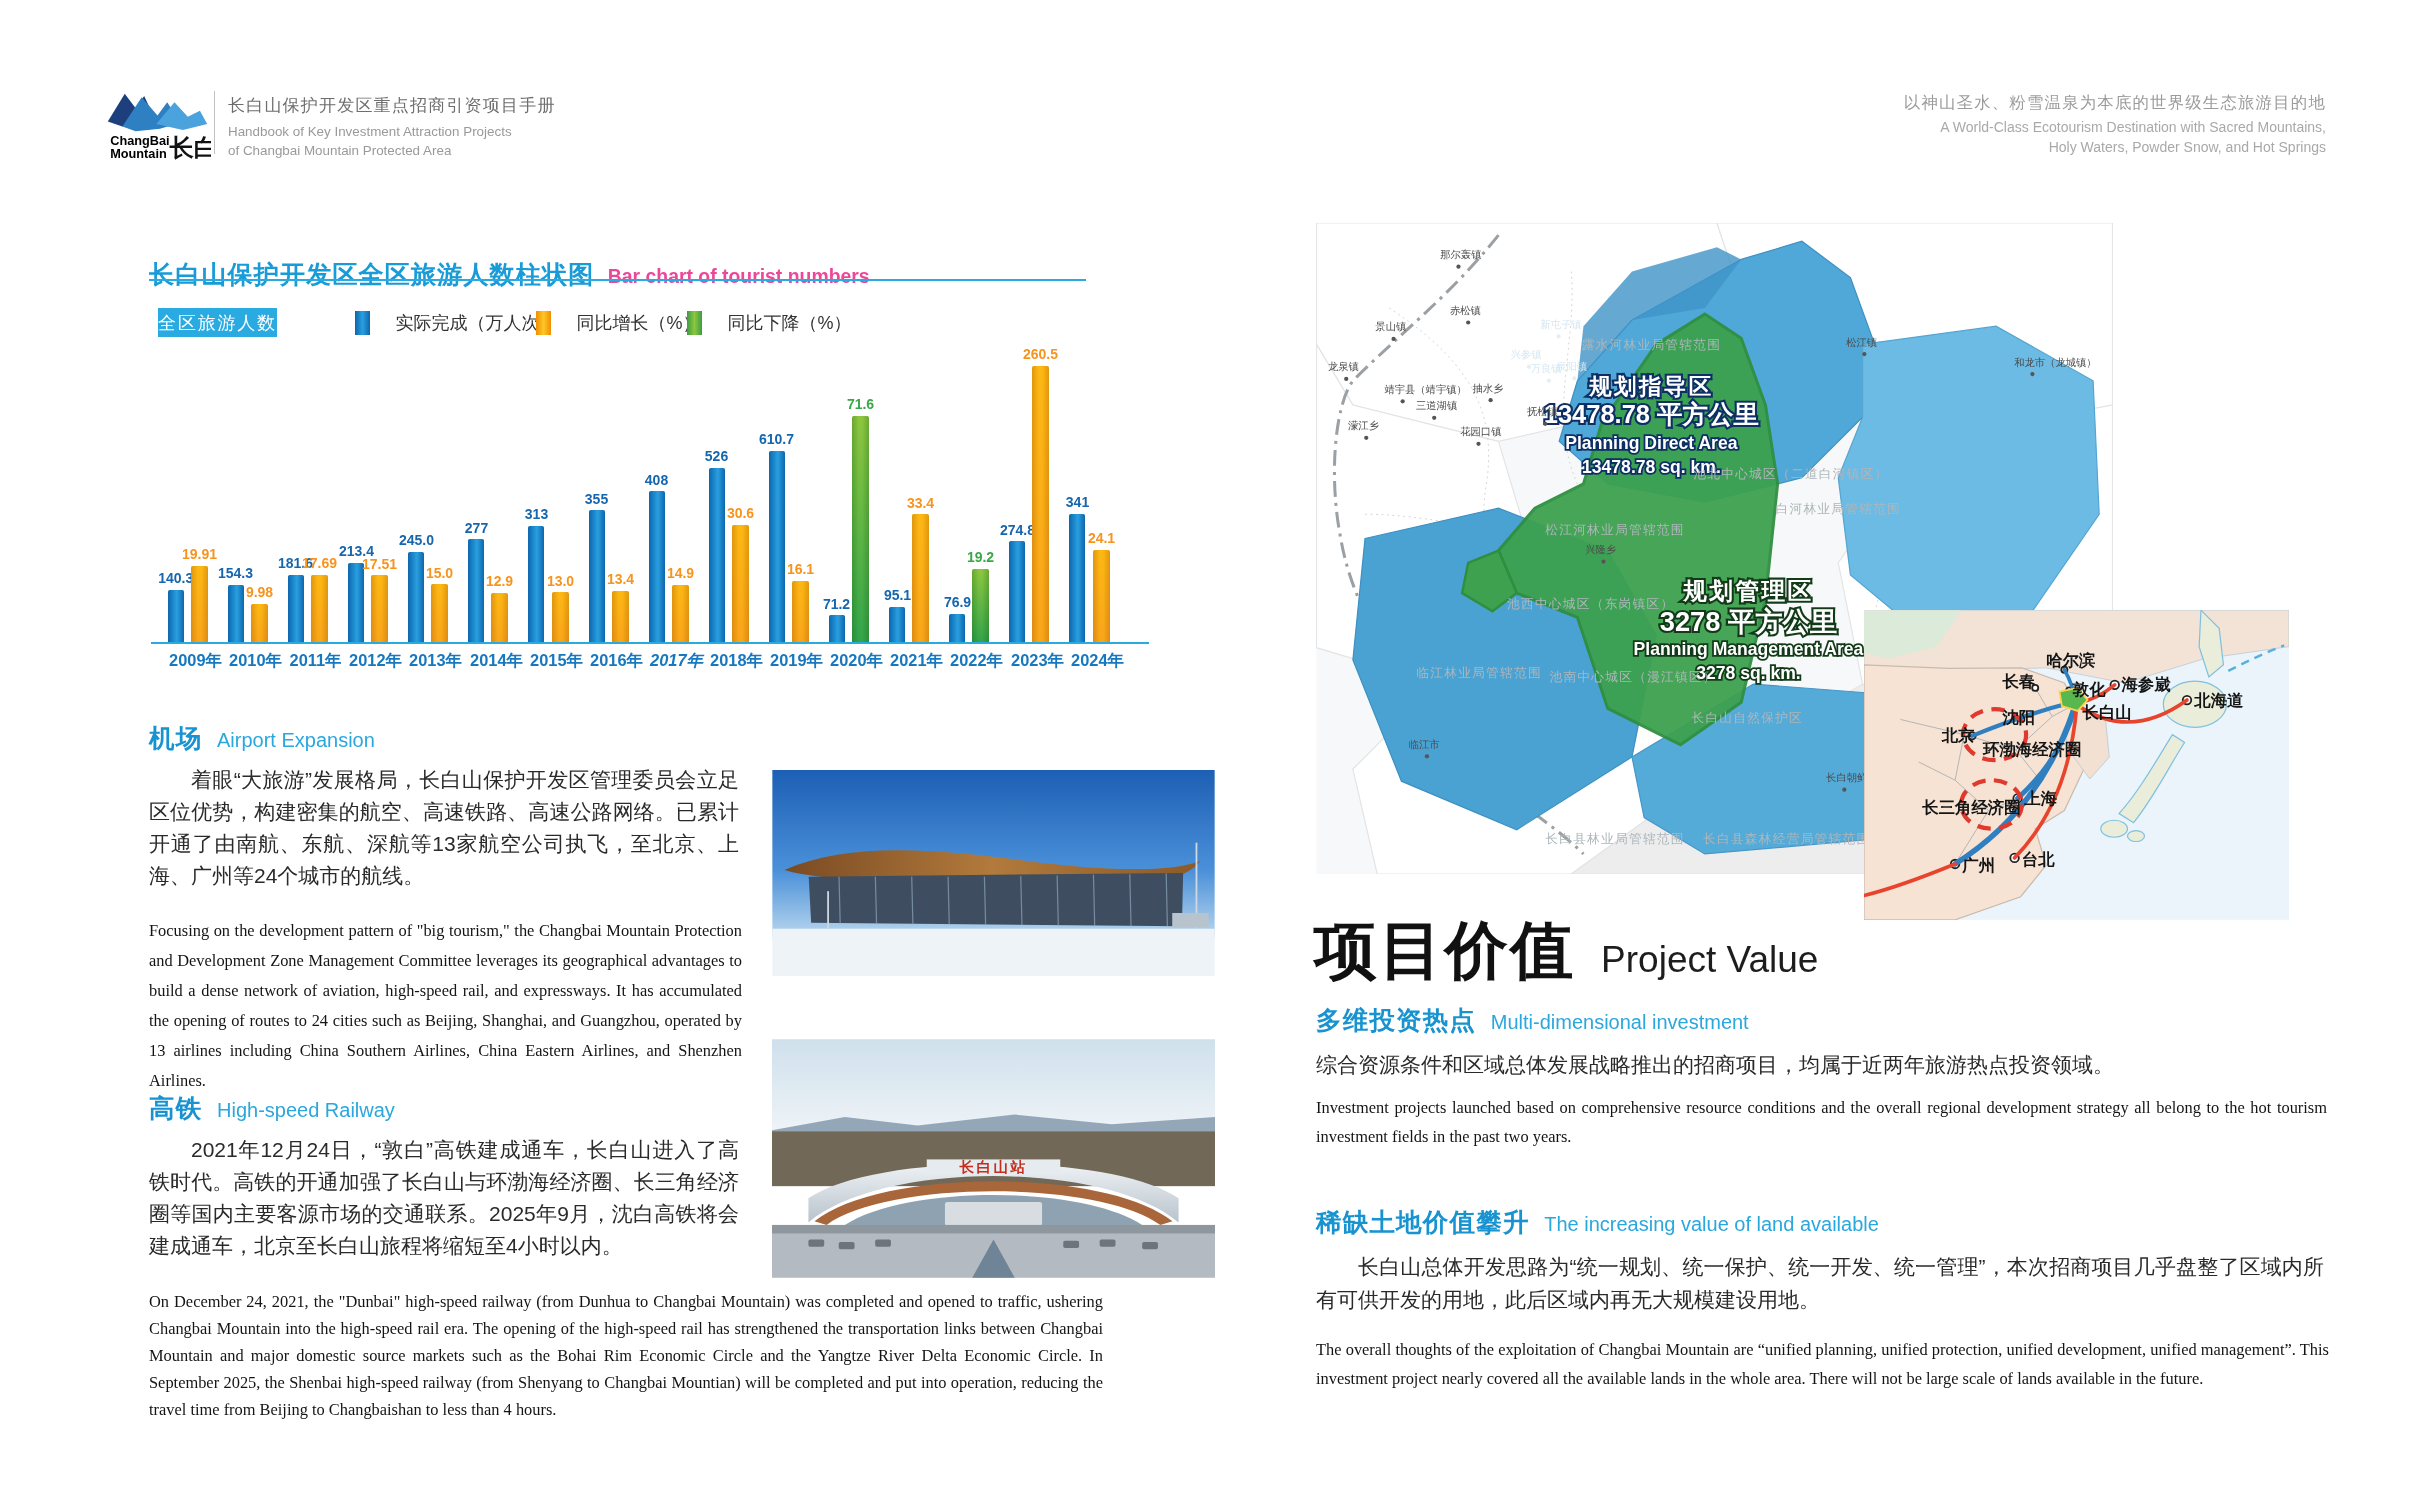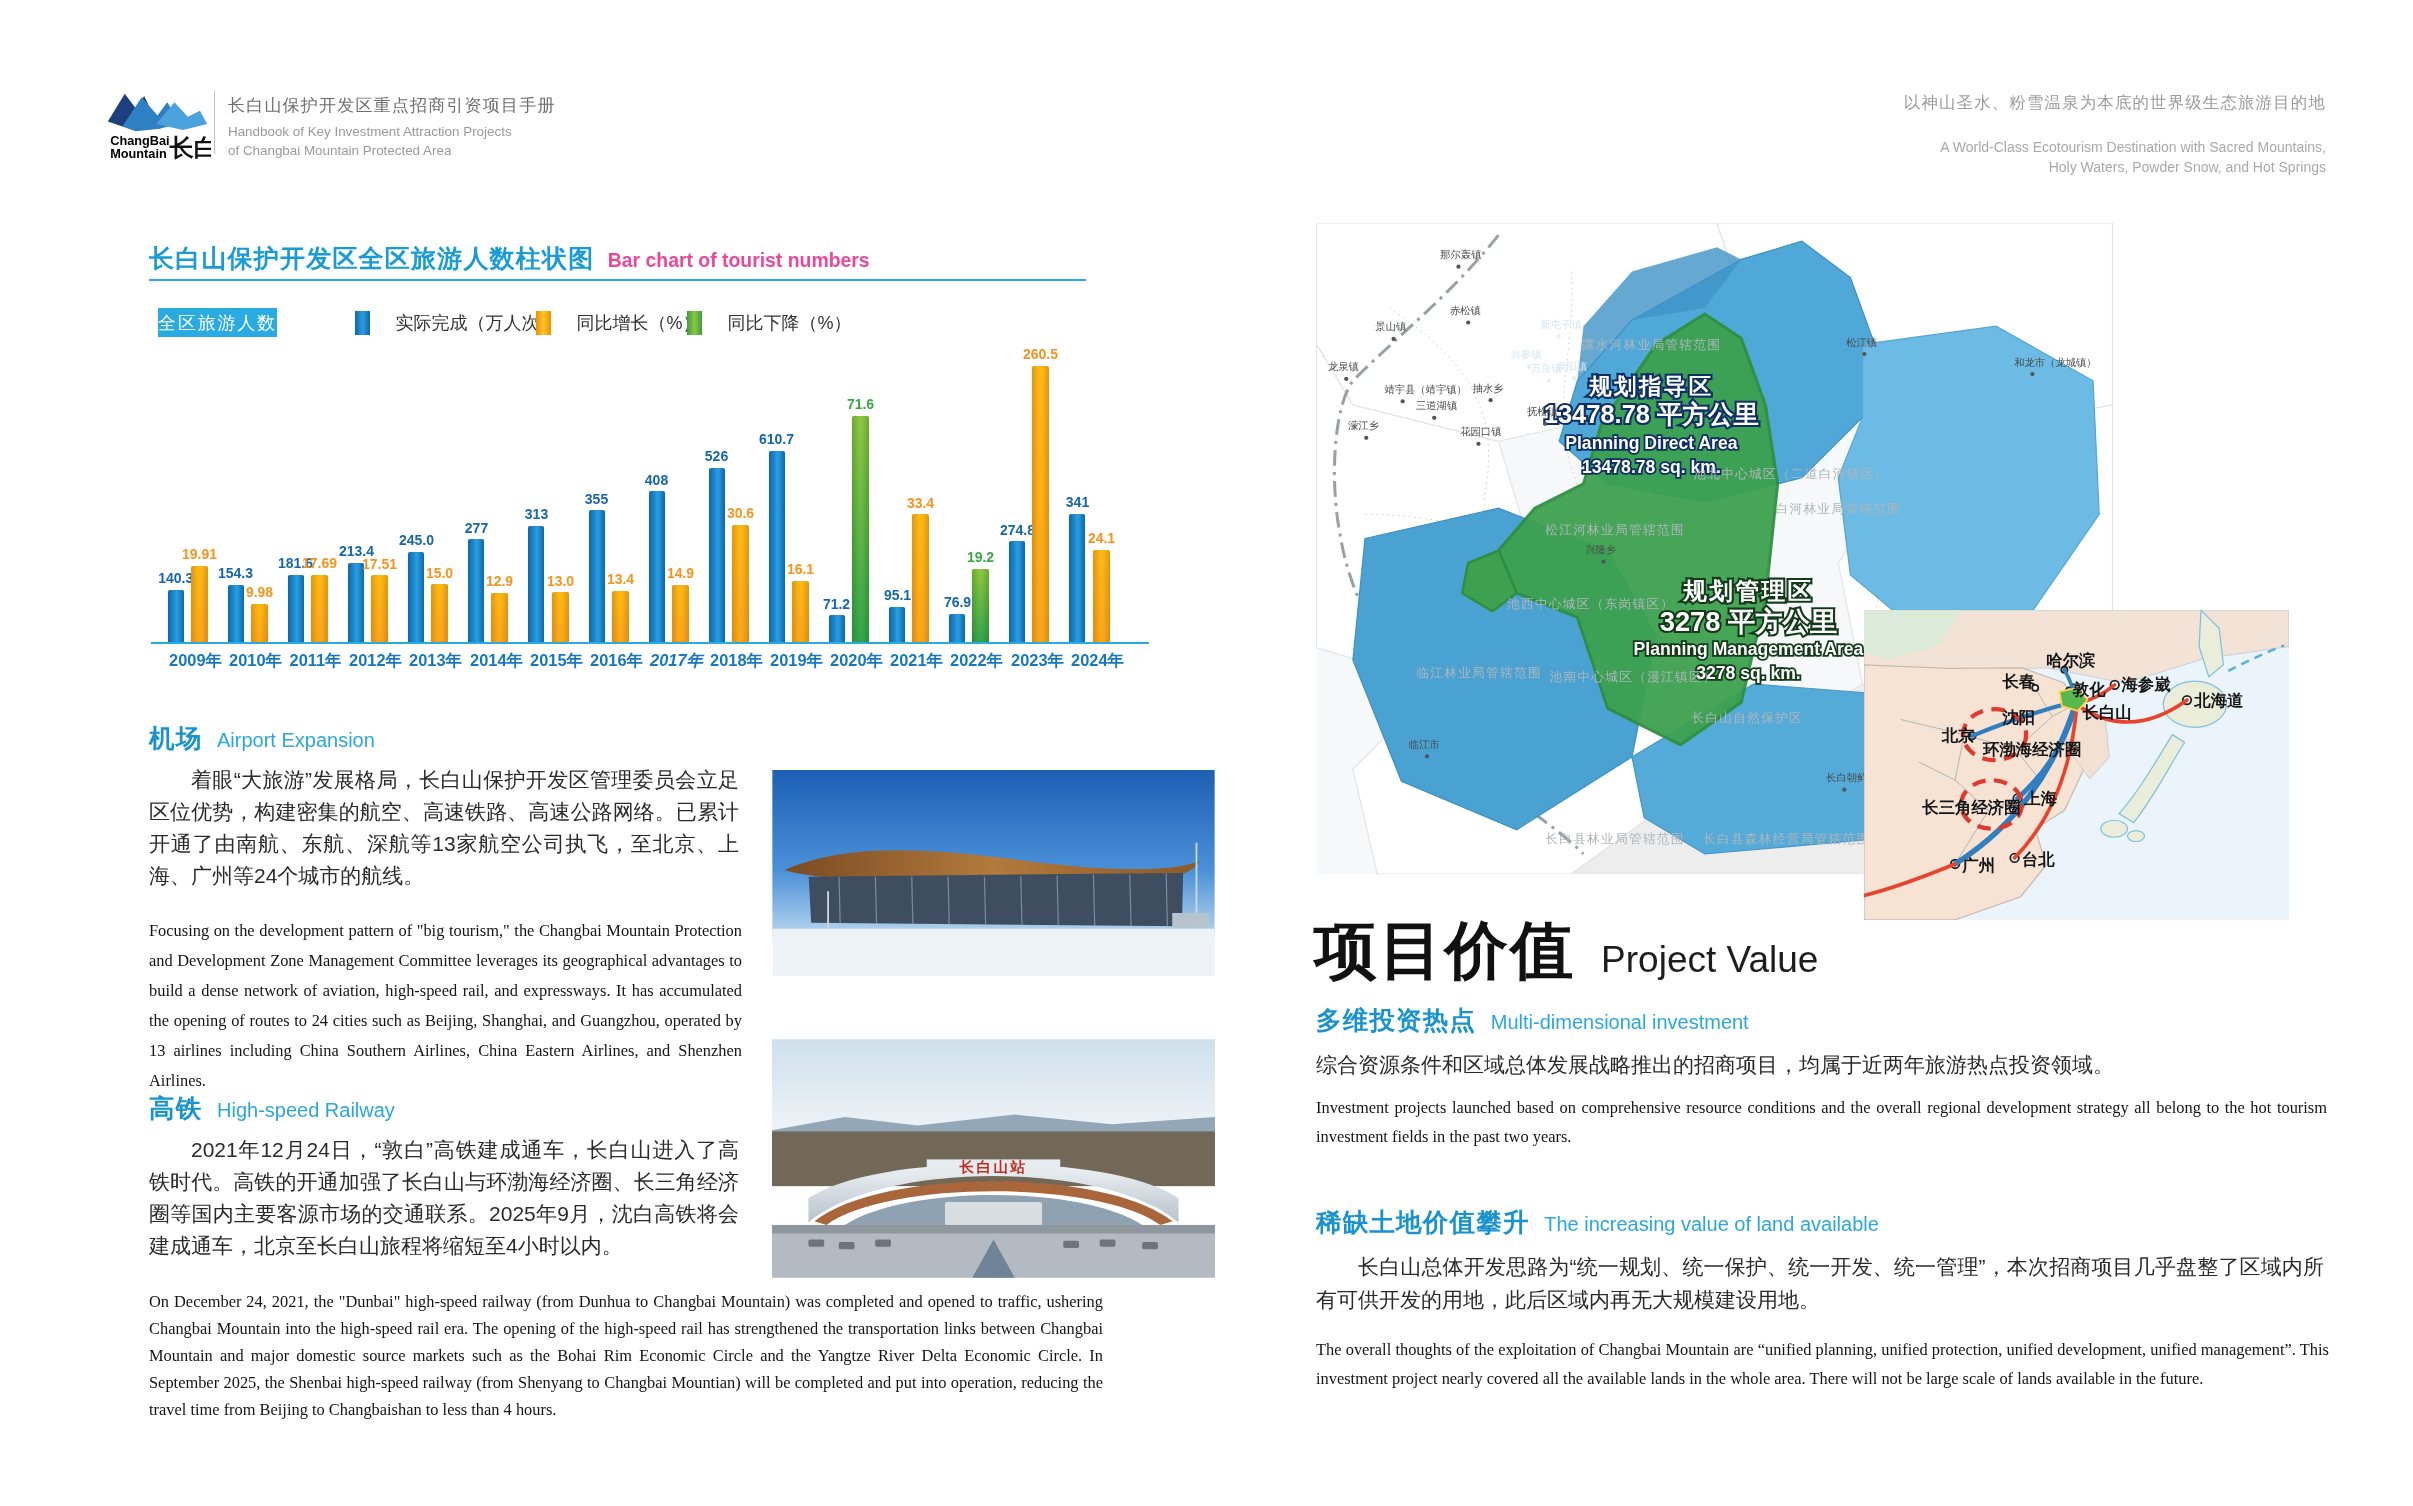--- a/index.html
+++ b/index.html
@@ -6,21 +6,21 @@
   .page{position:relative;width:2413px;height:1506px;background:#ffffff;overflow:hidden;
         font-family:"Liberation Sans",sans-serif;color:#262626;}
   .abs{position:absolute;}
 
   
   .hdr-divider{width:1.2px;height:63px;background:#c2c2c2;}
   .hdr-title-cn{font-size:17px;color:#6e6e6e;letter-spacing:1.2px;}
   .hdr-title-en{font-size:13.4px;color:#9a9a9a;line-height:19px;margin-top:4.9px;}
   .hdr-right{text-align:right;}
   .hdr-right-cn{font-size:16.4px;color:#9b9b9b;letter-spacing:1.2px;}
-  .hdr-right-en{font-size:14px;color:#a9a9a9;line-height:20px;margin-top:23px;}
+  .hdr-right-en{font-size:14px;color:#a9a9a9;line-height:20px;margin-top:3px;}
   .logo-en{font-size:21px;font-weight:bold;color:#2b2b2b;line-height:22px;}
 
   
   .chart-title-cn{font-size:25px;font-weight:bold;color:#189bd7;letter-spacing:1.2px;}
   .chart-title-en{font-size:19.4px;font-weight:600;color:#ec4899;margin-left:13.4px;}
   .chart-rule{height:1.8px;background:#29abe2;}
   .legend-badge{width:119px;height:29px;background:#29abe2;color:#fff;font-size:18px;
                 display:flex;align-items:center;justify-content:center;letter-spacing:1.8px;}
   .legend-item{display:flex;align-items:flex-start;gap:26px;}
   .legend-swatch{width:14.6px;height:24px;}
@@ -83,21 +83,21 @@
     </div>
   </div>
   <div class="abs hdr-right" style="right:87px;top:92px;">
     <div class="hdr-right-cn">以神山圣水、粉雪温泉为本底的世界级生态旅游目的地</div>
     <div class="hdr-right-en">
       <div>A World-Class Ecotourism Destination with Sacred Mountains,</div>
       <div>Holy Waters, Powder Snow, and Hot Springs</div>
     </div>
   </div>
 
-  <div class="abs sec-h-row" style="left:149px;top:242px;">
+  <div class="abs sec-h-row" style="left:149px;top:258px;">
     <span class="chart-title-cn">长白山保护开发区全区旅游人数柱状图</span>
     <span class="chart-title-en">Bar chart of tourist numbers</span>
   </div>
   <div class="abs chart-rule" style="left:149px;top:279px;width:937px;"></div>
 
   <div class="abs legend-badge" style="left:158px;top:308px;">全区旅游人数</div>
   <div class="abs legend-item" style="left:355px;top:311px;">
     <span class="legend-swatch sw-blue"></span>
     <span class="legend-label">实际完成（万人次）</span>
   </div>

